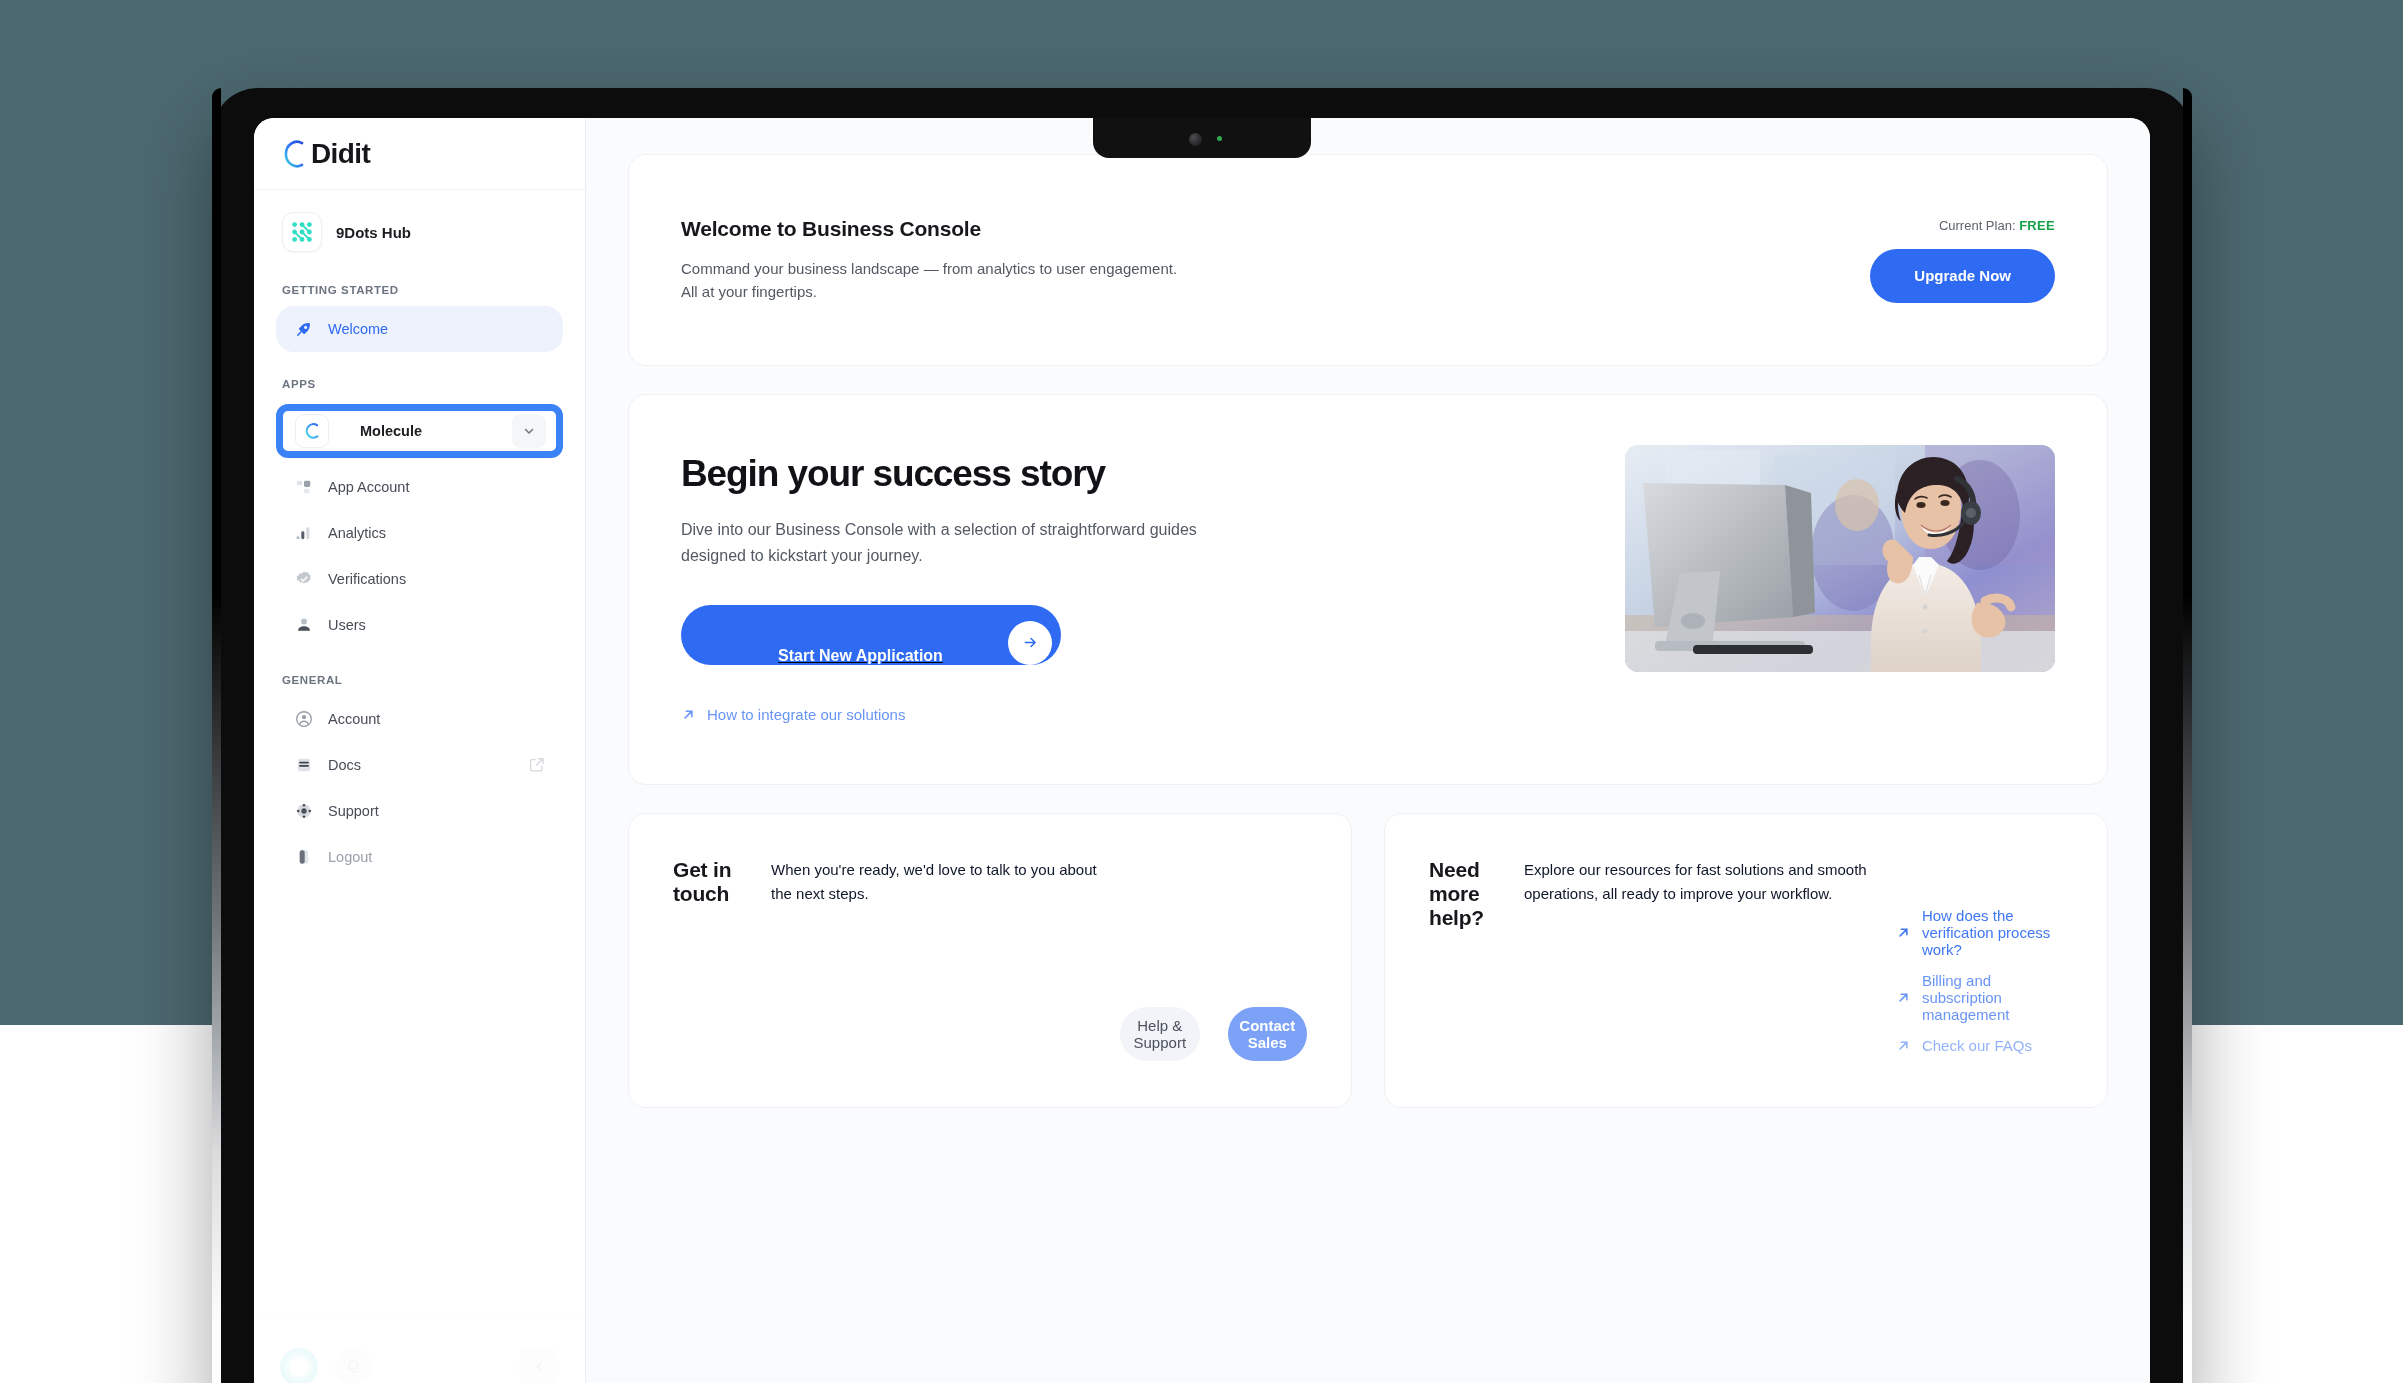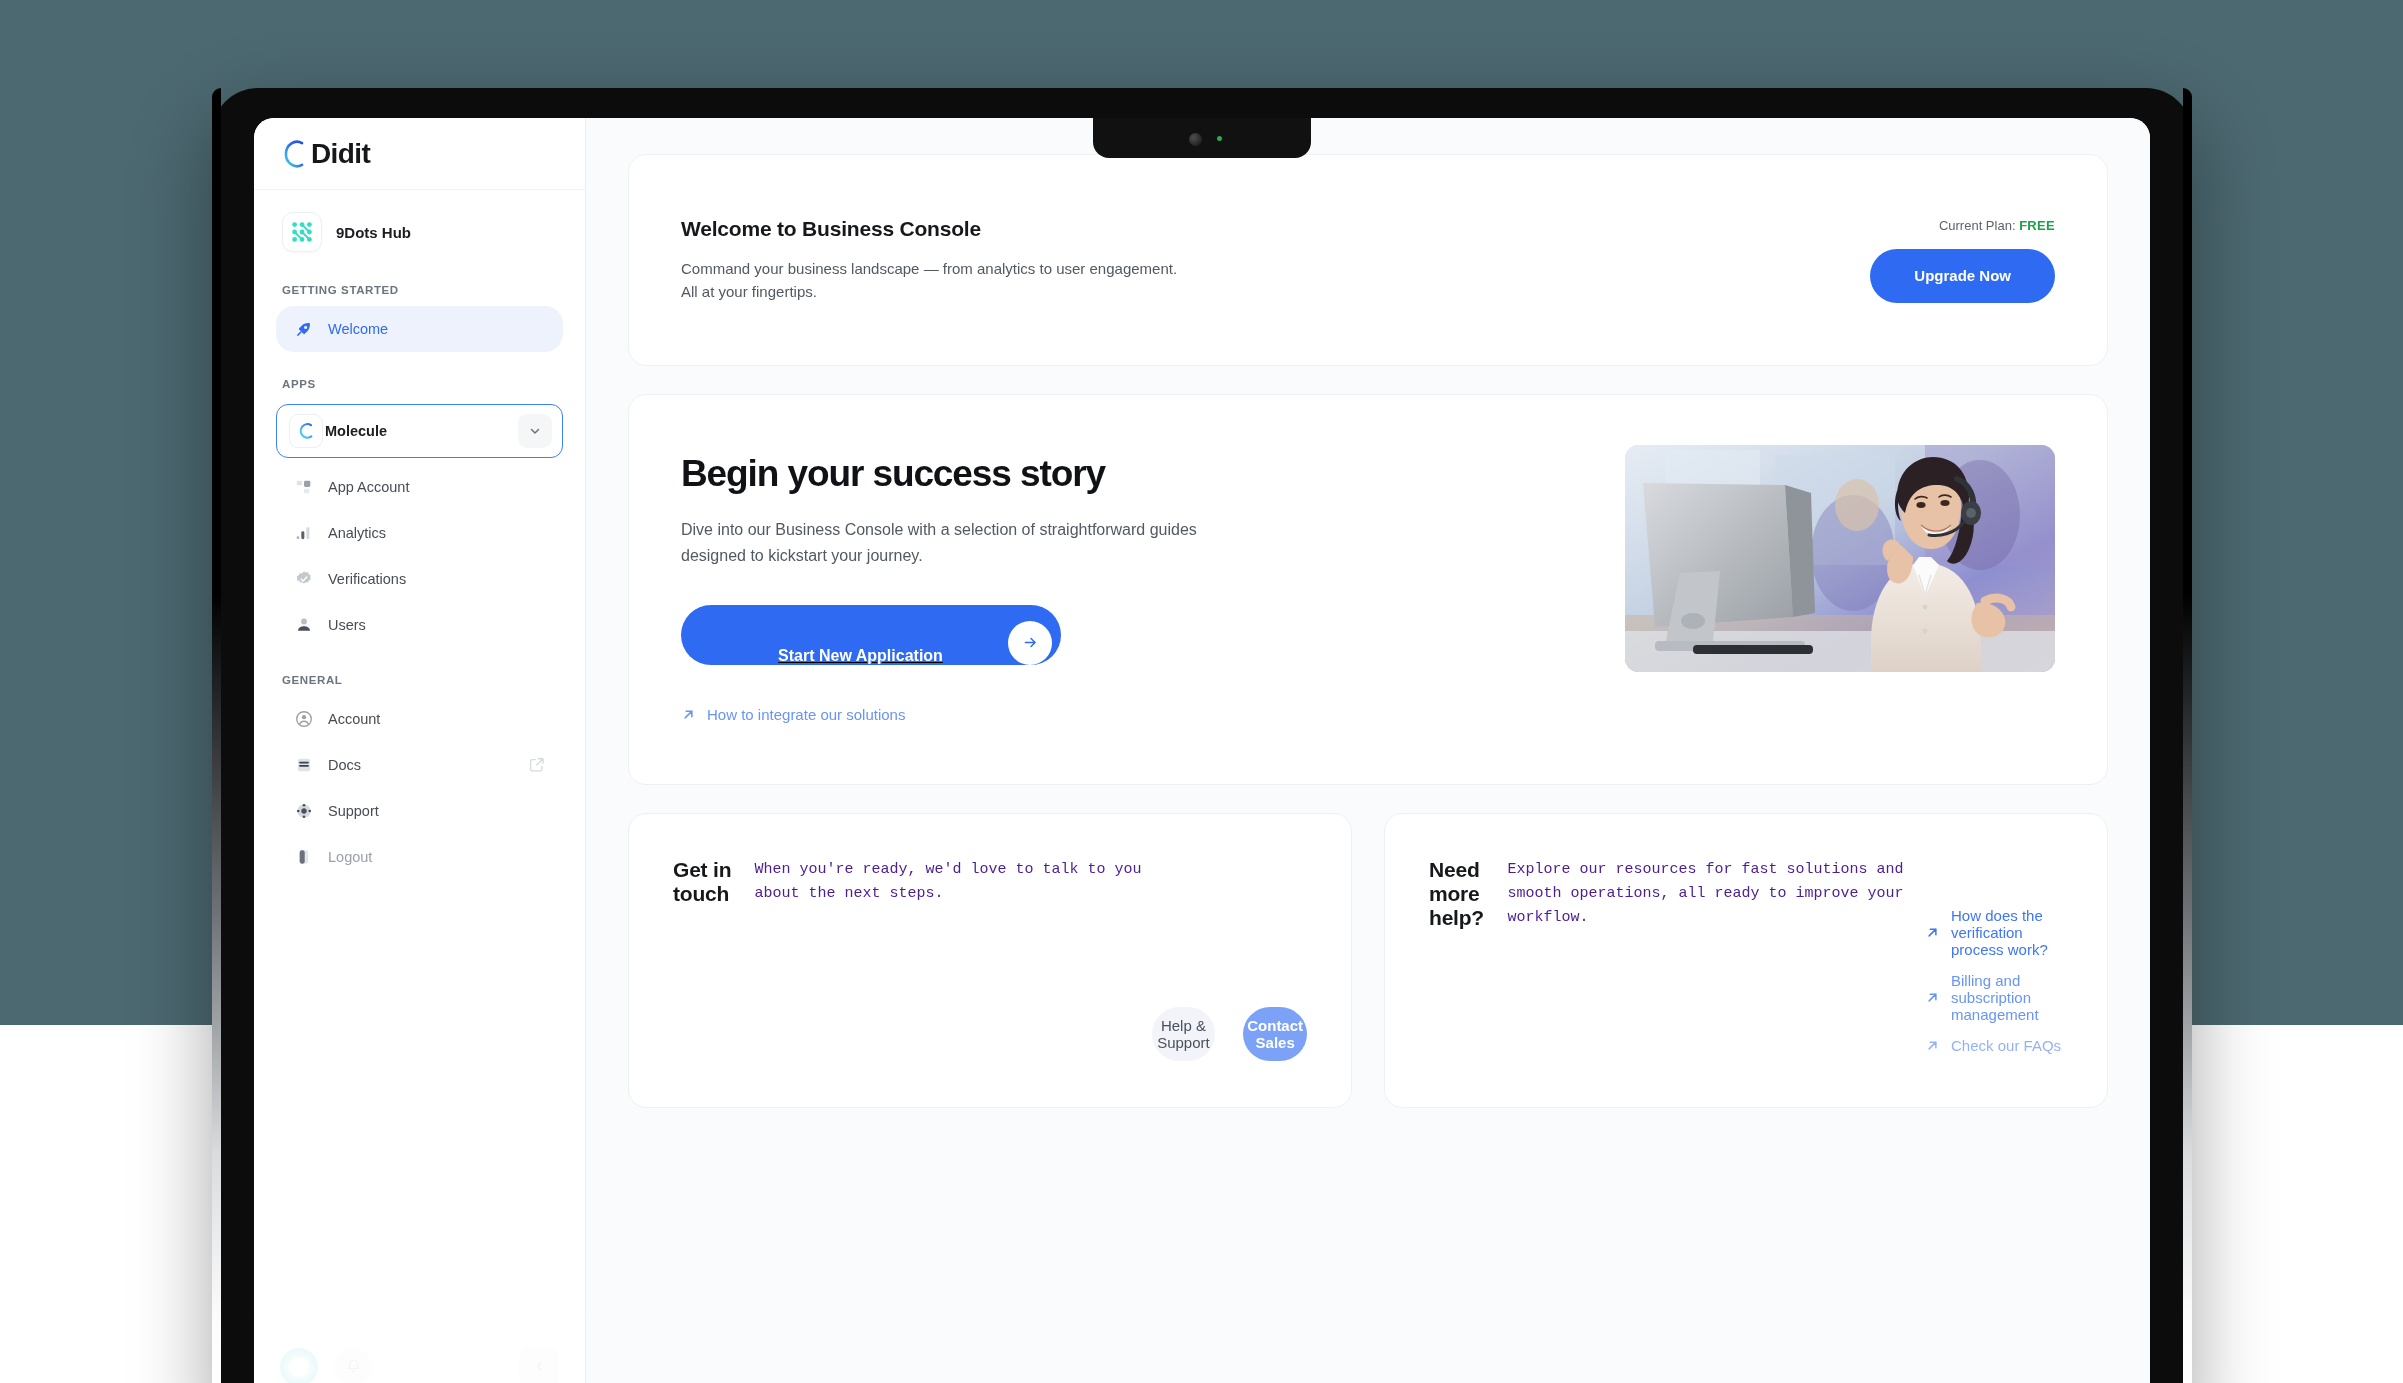--- a/index.html
+++ b/index.html
@@ -145,25 +145,25 @@
     font-size: 14.5px;
     cursor: pointer;
     position: relative;
   }
   .nav-item.active { background: #eef2fd; color: #2f6bf2; font-weight: 500; }
   .nav-item .ico { width: 20px; height: 20px; flex: none; display: flex; align-items: center; justify-content: center; }
   .nav-item .ext { margin-left: auto; width: 16px; height: 16px; opacity: .55; }
   .nav-item.muted { color: #9aa1ab; text-align: right; }
 
   .app-picker {
-    display: flex; align-items: center; gap: 2px;
+    display: flex; align-items: center; gap: 31px;
     height: 54px;
     margin: 4px 0 6px 0;
     padding: 0 10px 0 12px;
-    border: 1px solid #3b82f6;
+    border: 7px solid #3b82f6;
     border-radius: 12px;
     background: #fff;
     cursor: pointer;
   }
   .app-picker .tile {
     width: 34px; height: 34px; flex: none;
     background: #fff; border: 1px solid #edeff2; border-radius: 9px;
     display: flex; align-items: center; justify-content: center;
   }
   .app-picker .name { font-size: 14.5px; font-weight: 700; color: #1b1d21; }
@@ -343,23 +343,22 @@
   .bottom-row .card { flex: 1; padding: 44px 44px 46px 44px; min-height: 278px; display: flex; }
   .bottom-row h3 {
     font-size: 21px;
     font-weight: 700;
     color: #16181c;
     letter-spacing: -.2px;
     margin-bottom: 22px;
   }
   .bottom-row p {
     font-size: 15px;
-    color: #4c1d95;
+    color: #0f172a;
     line-height: 1.6;
-    font-family: Liberation Mono, monospace;
   }
   .btn-row { margin-top: auto; display: flex; gap: 28px; padding-top: 36px; }
   .btn-ghost {
     flex: 1;
     height: 54px;
     border-radius: 999px;
     background: #f2f4fa;
     color: #4b515a;
     font-size: 15px;
     font-weight: 500;

